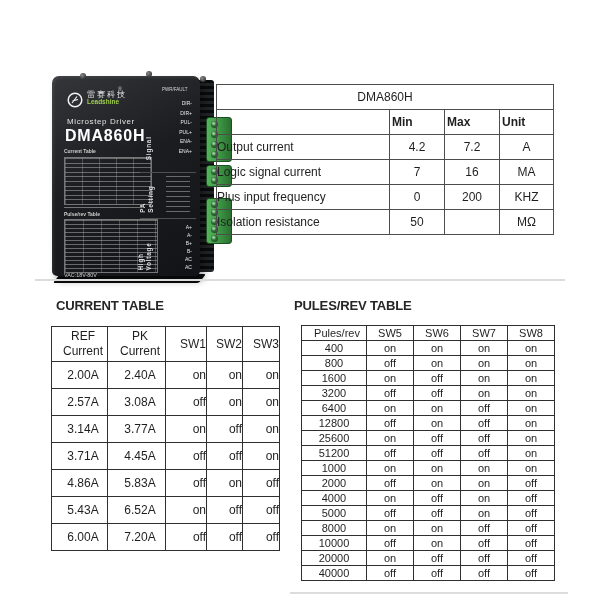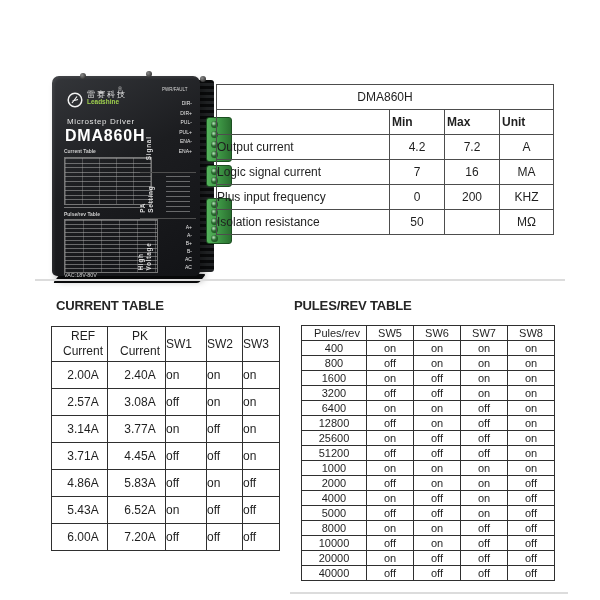--- a/index.html
+++ b/index.html
@@ -25,21 +25,21 @@
   .sec-title{position:absolute;font-weight:800;font-size:13.5px;color:#262626;
              letter-spacing:-.2px;transform:scaleX(.97);transform-origin:left center;}
   .t-cur{left:56px;top:298px;}
   .t-pul{left:294px;top:298px;}
 
   
   .cur{position:absolute;left:51px;top:326px;font-size:12px;}
   .cur td{border:1px solid #2f2f2f;height:26px;padding:0;vertical-align:middle;overflow:hidden;}
   .cur td.hd{height:34px;line-height:15px;}
   .cur .c-left{text-align:center;padding-left:7px;}
-  .cur .c-center{text-align:left;}
+  .cur .c-center{text-align:right;}
 
   
   .pul{position:absolute;left:301px;top:325px;font-size:11px;}
   .pul td{border:1px solid #2f2f2f;height:14px;padding:0;vertical-align:middle;overflow:hidden;}
   .pul .p-first{text-align:center;padding-left:6px;}
   .pul .c-center{text-align:center;}
 
   
   .divider{position:absolute;background:#dcdcdc;}
   .d1{left:35px;top:279px;width:530px;height:2px;}

